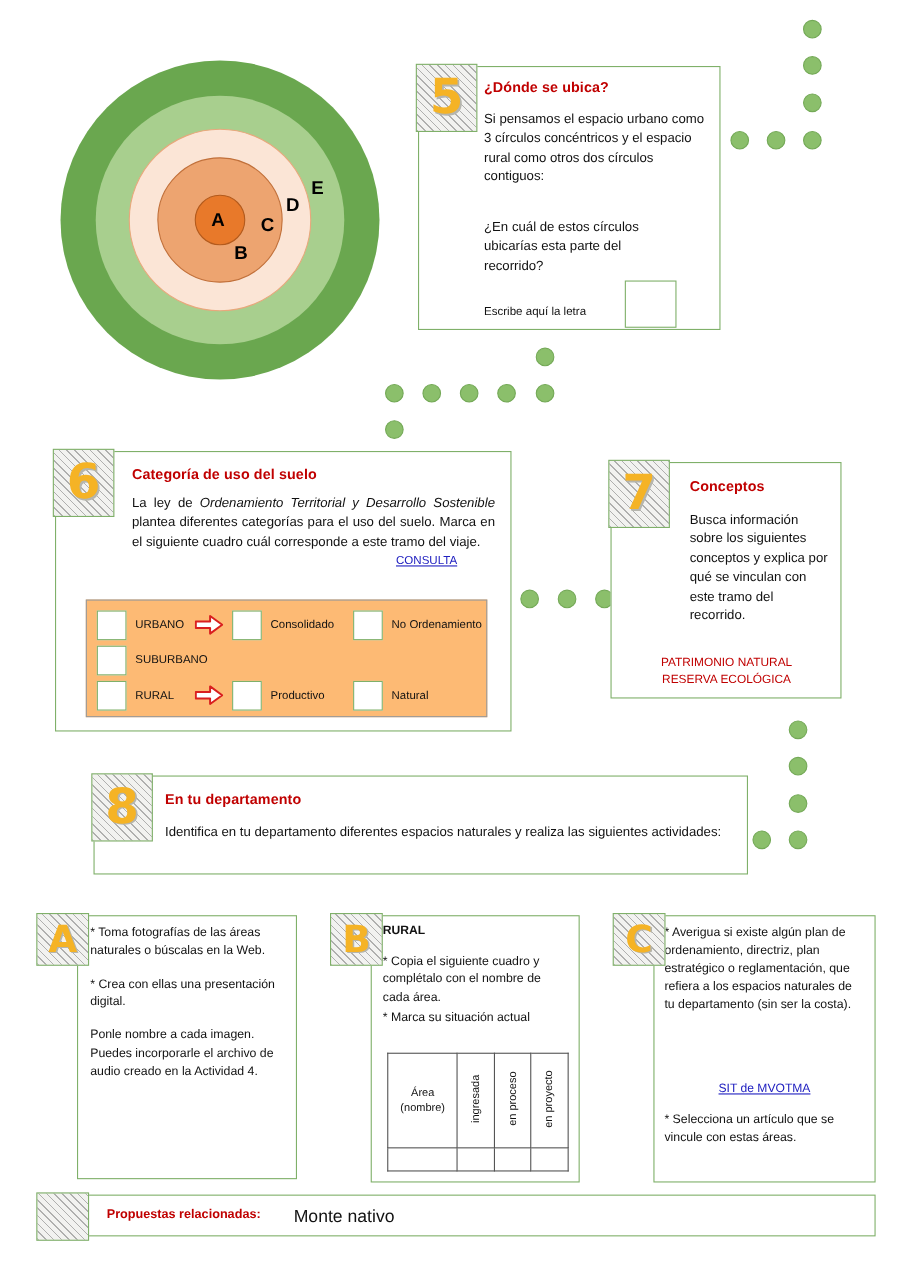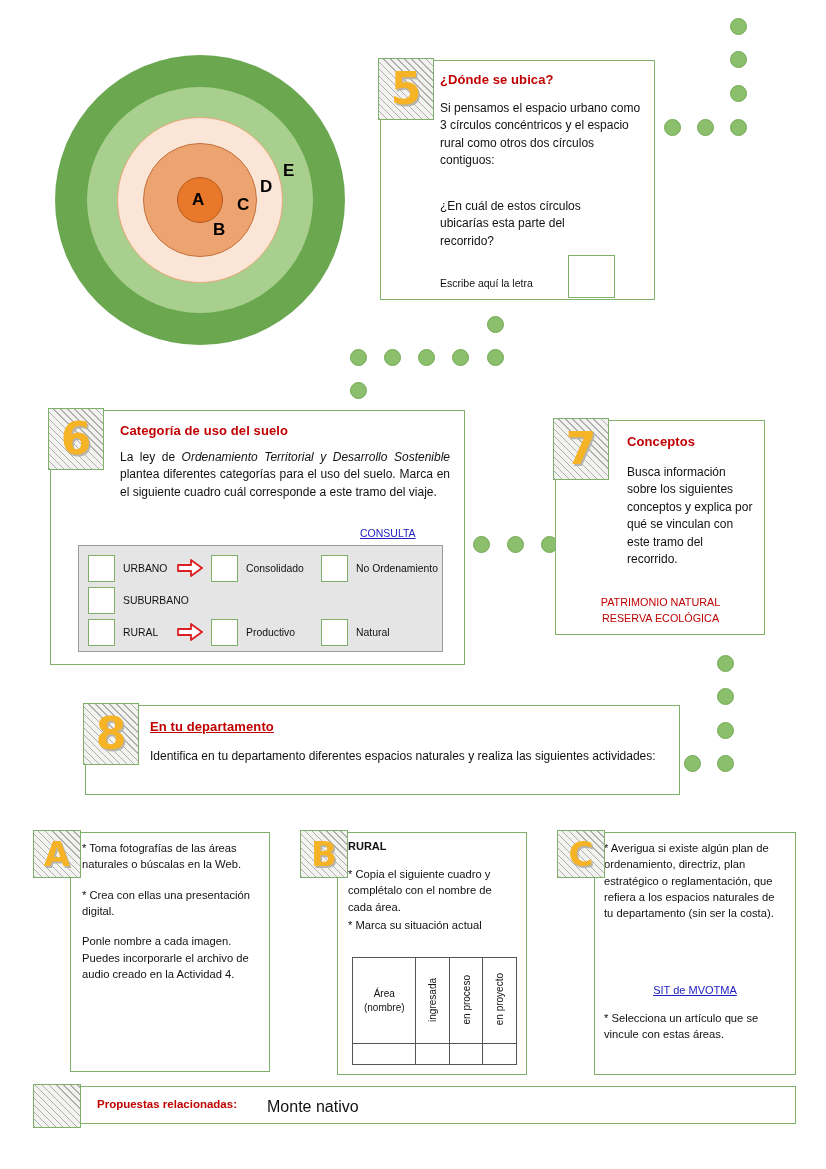--- a/index.html
+++ b/index.html
@@ -66,44 +66,44 @@
   #t5q{left:440px;top:198px;width:180px;}
   #t5label{left:440px;top:276px;font-size:10.5px;}
   #t5box{position:absolute;left:568px;top:255px;width:47px;height:43px;
          border:1.5px solid #7fb069;background:#fff;box-sizing:border-box;}
 
   
   #card6{left:50px;top:410px;width:415px;height:255px;}
   #tile6{left:48px;top:408px;width:56px;height:62px;}
   #t6title{left:120px;top:423px;}
   #t6body{left:120px;top:449px;width:330px;}
-  #t6link{position:absolute;left:360px;top:527px;}
+  #t6link{position:absolute;left:360px;top:504px;}
   .usebox{
     position:absolute;left:78px;top:545px;width:365px;height:107px;
-    border:1.4px solid #9a9a9a;background:#e5e5e5;box-sizing:border-box;
+    border:1.4px solid #9a9a9a;background:#fdba74;box-sizing:border-box;
   }
   .chk{
     position:absolute;width:27px;height:27px;box-sizing:border-box;
     border:1.5px solid #7fb069;background:#fff;
   }
   .chklabel{position:absolute;font-size:10.4px;color:#111;}
   .arrow{position:absolute;width:26px;height:20px;}
 
   
   #card7{left:555px;top:420px;width:210px;height:215px;}
   #tile7{left:553px;top:418px;width:56px;height:62px;}
   #t7title{left:627px;top:434px;}
   #t7body{left:627px;top:464px;width:128px;}
   #t7concepts{position:absolute;left:563px;top:594px;width:195px;
     text-align:center;color:#c00000;font-size:10.8px;line-height:1.5;}
 
   
   #card8{left:85px;top:705px;width:595px;height:90px;}
   #tile8{left:83px;top:703px;width:56px;height:62px;}
-  #t8title{left:150px;top:719px;text-decoration:underline;}
+  #t8title{left:150px;top:719px;}
   #t8body{left:150px;top:748px;width:510px;}
 
   
   .subcard{position:absolute;box-sizing:border-box;border:1.4px solid #7fb069;background:#fff;}
   .subtile{position:absolute;box-sizing:border-box;width:48px;height:48px;}
   .subbody{position:absolute;font-size:11.2px;line-height:1.46;color:#111;}
 
   #cardA{left:70px;top:832px;width:200px;height:240px;}
   #tileA{left:33px;top:830px;}
   #tA{left:82px;top:840px;width:178px;}

